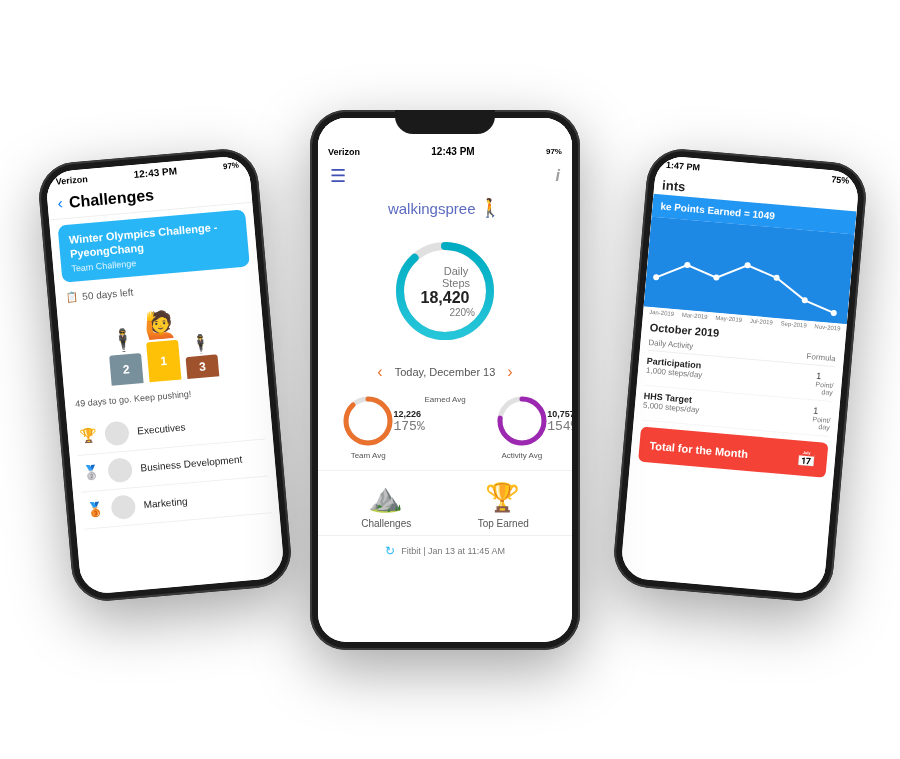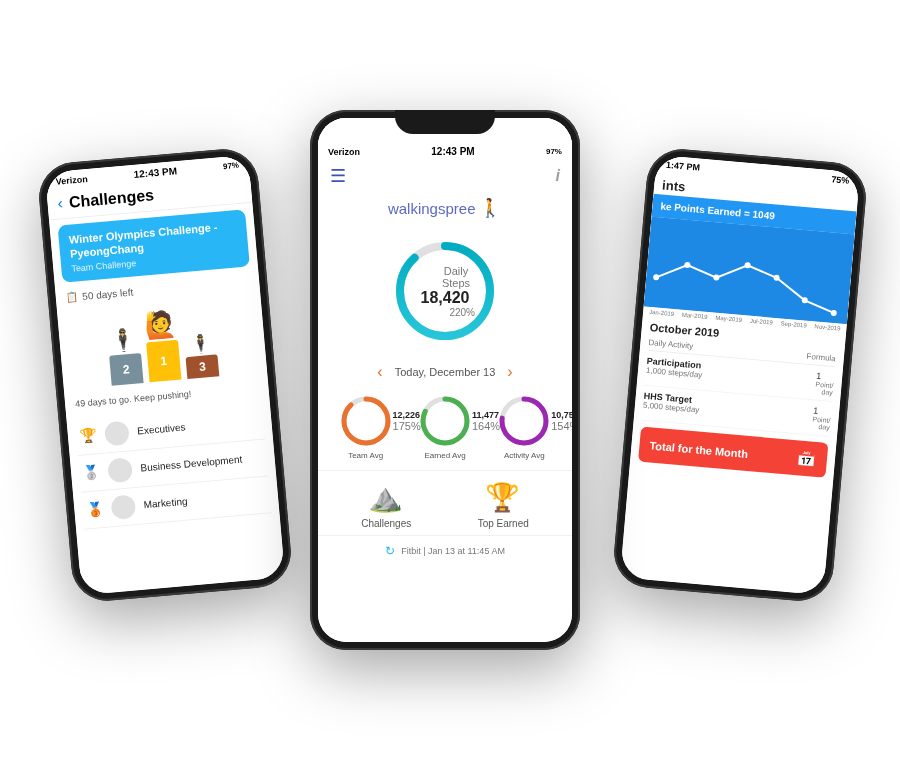--- a/index.html
+++ b/index.html
@@ -297,21 +297,21 @@
     .stat-ring-progress { fill: none; stroke-width: 5; stroke-linecap: round; }
 
     .stat-ring-text {
       position: absolute;
       top: 50%;
       left: 50%;
       transform: translate(-50%, -50%);
       margin-left: 41px;
     }
     .stat-val { font-size: 9px; font-weight: 700; color: #222; }
-    .stat-pct { font-size: 11px; color: #777; }
+    .stat-pct { font-size: 13px; color: #777; font-family: Liberation Mono, monospace; }
     .stat-label { font-size: 8px; color: #555; margin-top: 2px; text-align: center; }
 
     .quick-links {
       display: flex;
       padding: 10px 20px 6px;
       gap: 20px;
       justify-content: space-around;
       border-top: 1px solid #f0f0f0;
       margin-top: 4px;
     }
@@ -543,30 +543,20 @@
               </svg>
               <div class="stat-ring-text">
                 <div class="stat-val">12,226</div>
                 <div class="stat-pct">175%</div>
               </div>
             </div>
             <div class="stat-label">Team Avg</div>
           </div>
 
           <div class="stat-item">
-            <div class="stat-ring">
-              <svg viewBox="0 0 56 56">
-                <circle class="stat-ring-track" cx="28" cy="28" r="22"></circle>
-                <circle class="stat-ring-progress" cx="28" cy="28" r="22" stroke="#4caf50" stroke-dasharray="138" stroke-dashoffset="25"></circle>
-              </svg>
-              <div class="stat-ring-text">
-                <div class="stat-val">11,477</div>
-                <div class="stat-pct">164%</div>
-              </div>
-            </div>
             <div class="stat-label">Earned Avg</div>
           </div>
 
           <div class="stat-item">
             <div class="stat-ring">
               <svg viewBox="0 0 56 56">
                 <circle class="stat-ring-track" cx="28" cy="28" r="22"></circle>
                 <circle class="stat-ring-progress" cx="28" cy="28" r="22" stroke="#9c27b0" stroke-dasharray="138" stroke-dashoffset="32"></circle>
               </svg>
               <div class="stat-ring-text">

